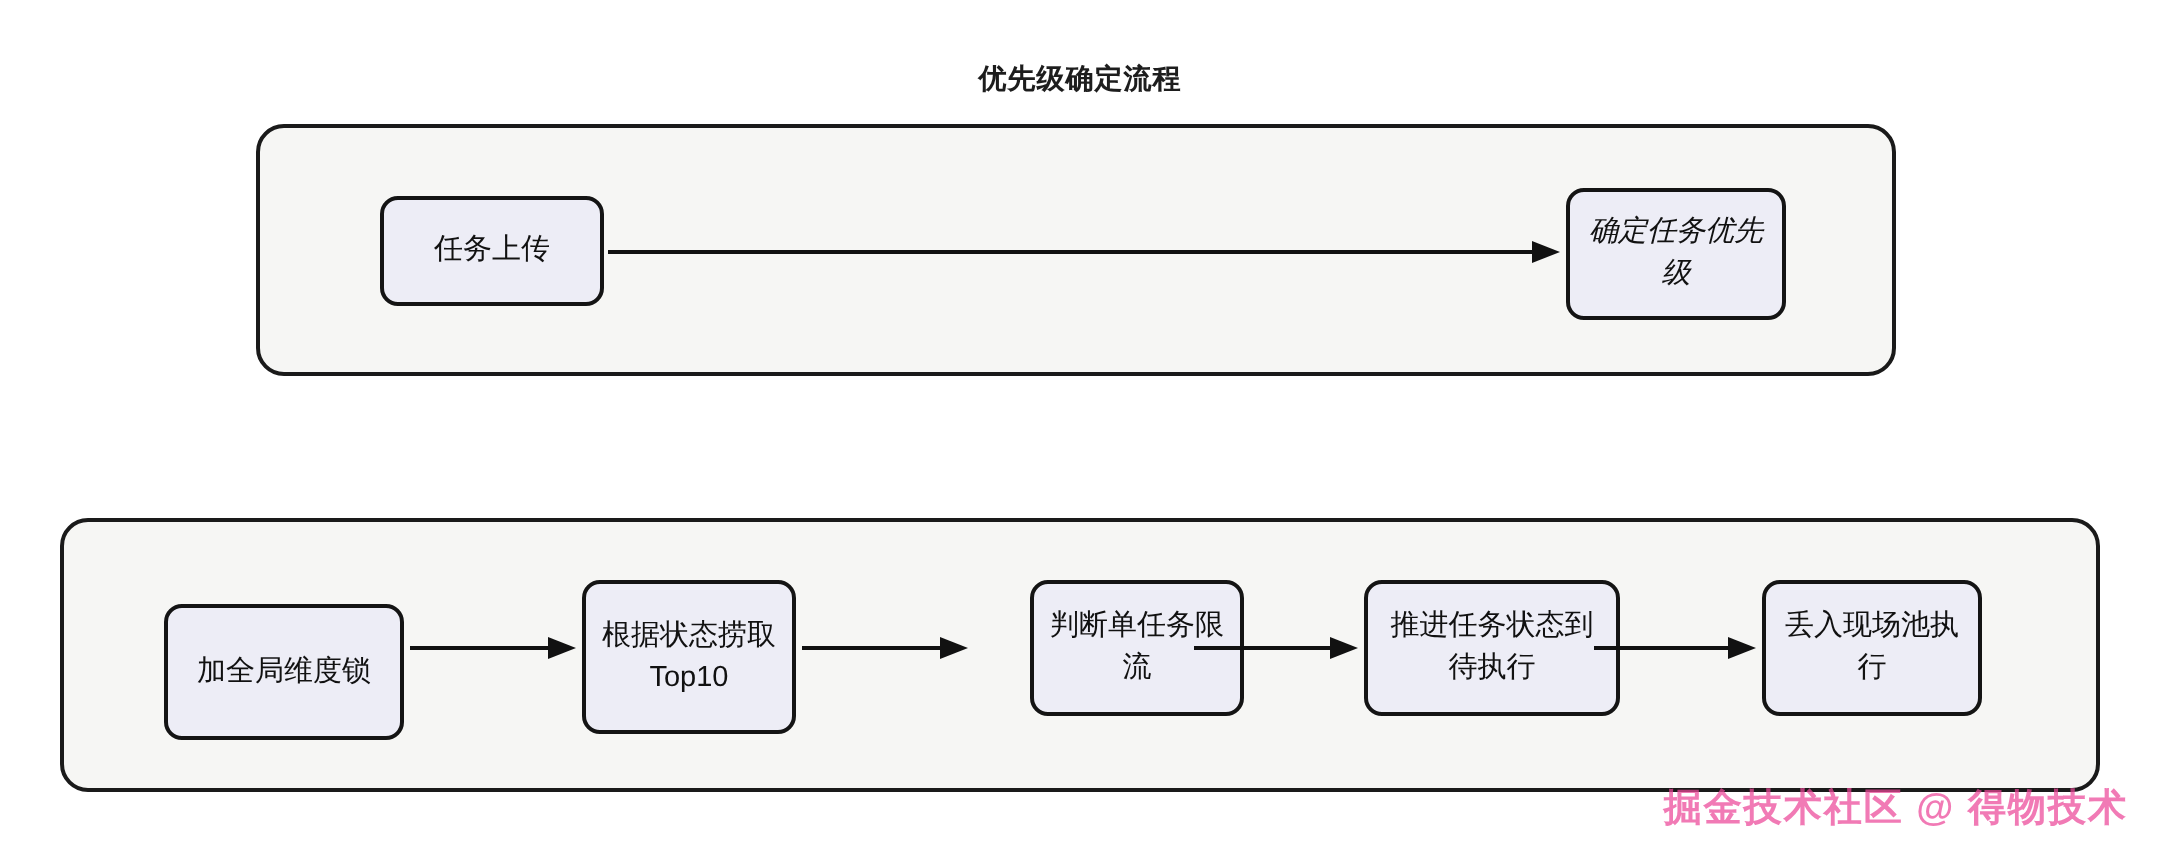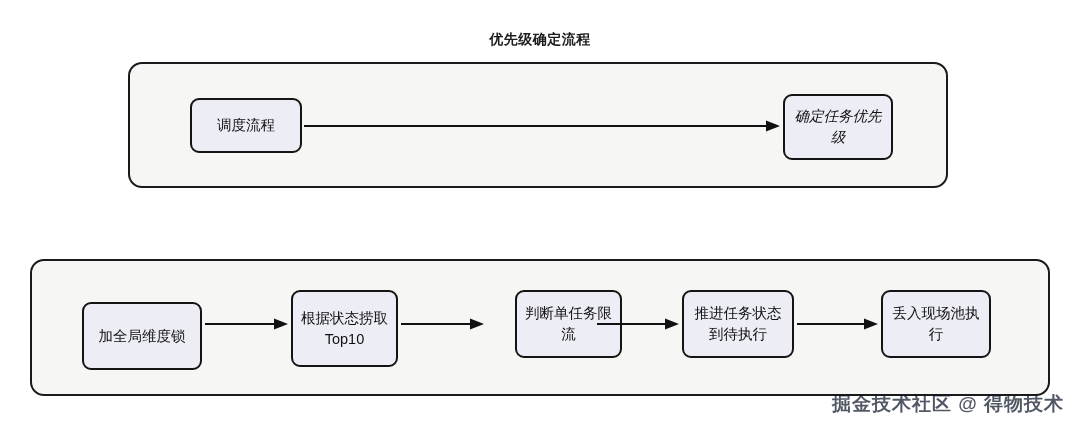--- a/index.html
+++ b/index.html
@@ -115,21 +115,21 @@
   #node-limit {
     left: 487px;
     top: 290px;
     width: 107px;
     height: 68px;
     margin-left: 28px;
   }
   #node-advance {
     left: 682px;
     top: 290px;
-    width: 112px;
+    width: 128px;
     height: 68px;
   }
   #node-dispatch {
     left: 881px;
     top: 290px;
     width: 110px;
     height: 68px;
   }
 
   
@@ -178,38 +178,38 @@
     width: 81px;
   }
 
   
   #watermark {
     position: absolute;
     right: 16px;
     bottom: 5px;
     font-size: 19px;
     font-weight: 700;
-    color: #0f172a;
+    color: #ec4899;
     opacity: 0.72;
     white-space: nowrap;
     letter-spacing: 1px;
   }
 </style>
 </head>
 <body>
 
 <div class="canvas">
 
   <div class="section-title" id="title-priority">优先级确定流程</div>
 
   <div class="flow-container" id="container-priority">
   </div>
 
   <div class="node" id="node-upload">
-    <span>调度流程</span>
+    <span>任务上传</span>
   </div>
 
   <div class="connector" id="arrow-top">
     <svg viewBox="0 0 476 14" preserveAspectRatio="none">
       <line x1="0" y1="7" x2="464" y2="7"></line>
       <polygon points="476,7 462,1.5 462,12.5"></polygon>
     </svg>
   </div>
 
   <div class="node" id="node-priority">

